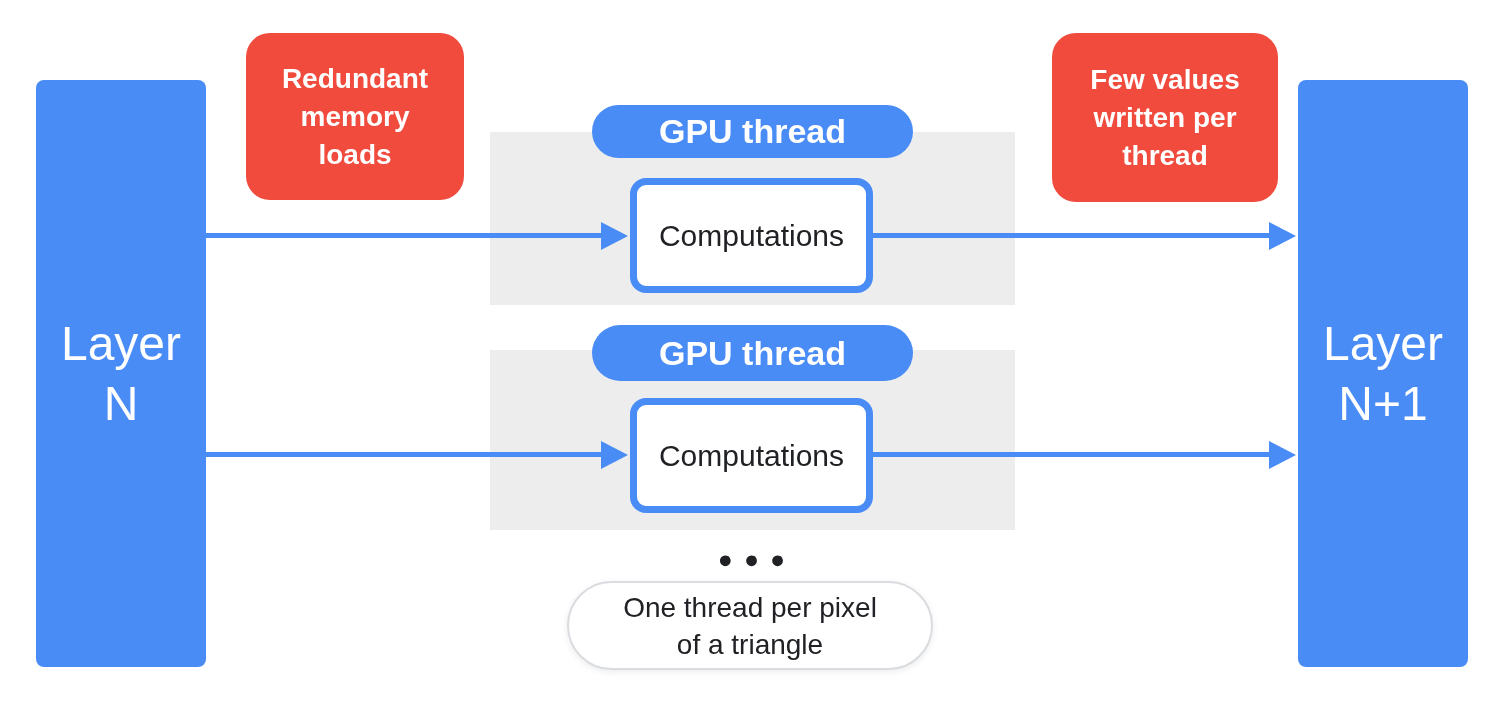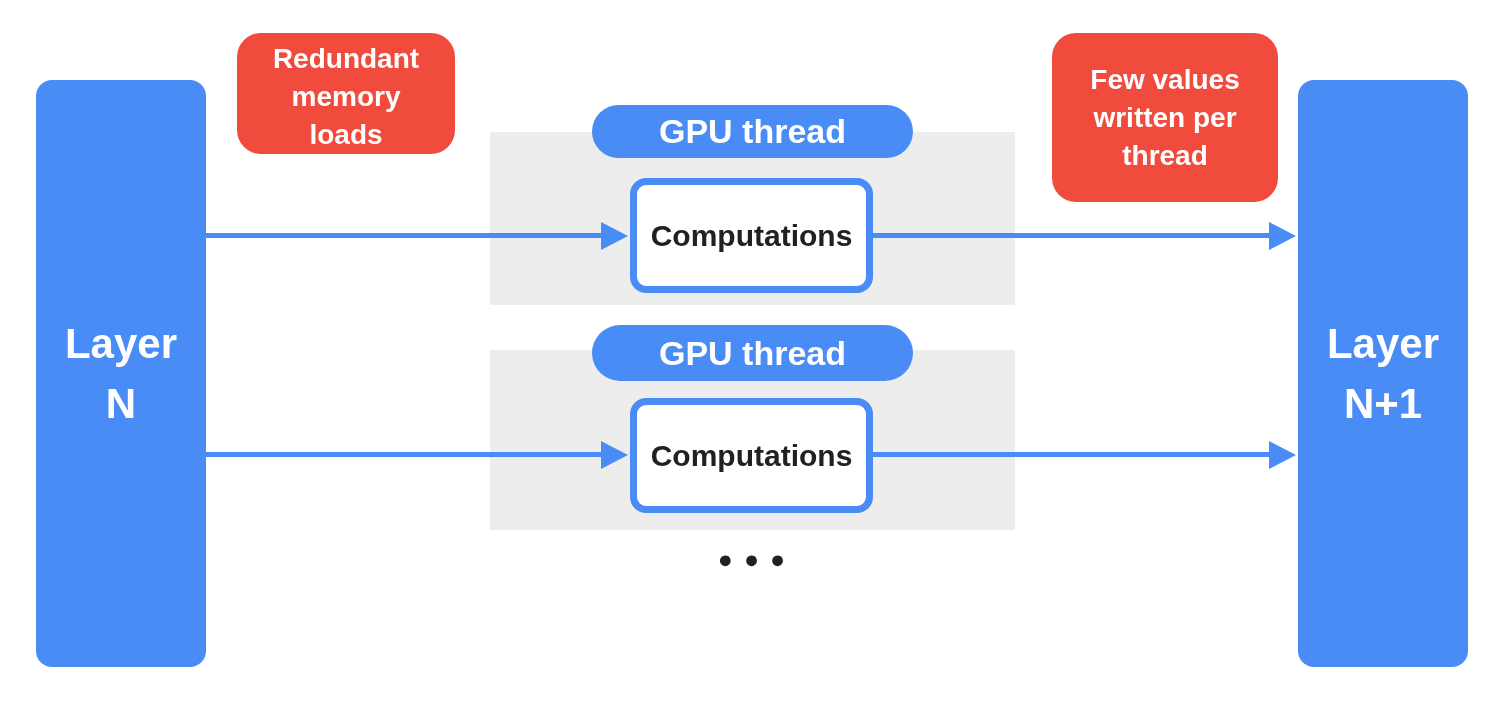--- a/index.html
+++ b/index.html
@@ -13,35 +13,35 @@
   * { margin: 0; padding: 0; box-sizing: border-box; }
   html, body { background: var(--surface); }
   body { font-family: "Liberation Sans", sans-serif; }
   .canvas {
     position: relative;
     width: 1502px;
     height: 706px;
     background: var(--surface);
     overflow: hidden;
   }
-  .abs { position: absolute; font-weight: bold; }
+  .abs { position: absolute; }
   .center {
     display: flex;
     align-items: center;
     justify-content: center;
     text-align: center;
   }
   .pre { white-space: pre-line; }
 
   
   .layer-box {
     background: var(--blue);
-    border-radius: 16px;
+    border-radius: 8px;
     color: #fff;
-    font-size: 42px;
+    font-size: 48px;
     line-height: 60px;
     z-index: 3;
   }
 
   
   .callout {
     background: var(--red);
     color: #fff;
     font-weight: bold;
     z-index: 4;
@@ -129,21 +129,21 @@
   <div class="abs layer-box center" style="left:36px; top:80px; width:170px; height:587px;">
     <span class="pre">Layer
 N</span>
   </div>
 
   <div class="abs layer-box center" style="left:1298px; top:80px; width:170px; height:587px;">
     <span class="pre">Layer
 N+1</span>
   </div>
 
-  <div class="abs callout callout-box center" style="left:237px; top:33px; width:218px; height:121px;align-items:flex-end;">
+  <div class="abs callout callout-box center" style="left:246px; top:33px; width:218px; height:167px;">
     <span class="pre">Redundant
 memory
 loads</span>
   </div>
   <div class="abs callout callout-box center" style="left:1052px; top:33px; width:226px; height:169px;">
     <span class="pre">Few values
 written per
 thread</span>
   </div>
 
@@ -166,14 +166,18 @@
   <div class="abs arrow-line" style="left:873px; top:233px; width:398px;"></div>
   <div class="abs arrow-head" style="left:1269px; top:222px;"></div>
 
   <div class="abs arrow-line" style="left:206px; top:452px; width:398px;"></div>
   <div class="abs arrow-head" style="left:601px; top:441px;"></div>
   <div class="abs arrow-line" style="left:873px; top:452px; width:398px;"></div>
   <div class="abs arrow-head" style="left:1269px; top:441px;"></div>
 
   <div class="abs dots center" style="left:630px; top:544px; width:243px; height:30px;">●●●</div>
 
+  <div class="abs caption-pill center" style="left:567px; top:581px; width:366px; height:89px;">
+    <span class="pre">One thread per pixel
+of a triangle</span>
+  </div>
 
 </div>
 
 </body></html>

